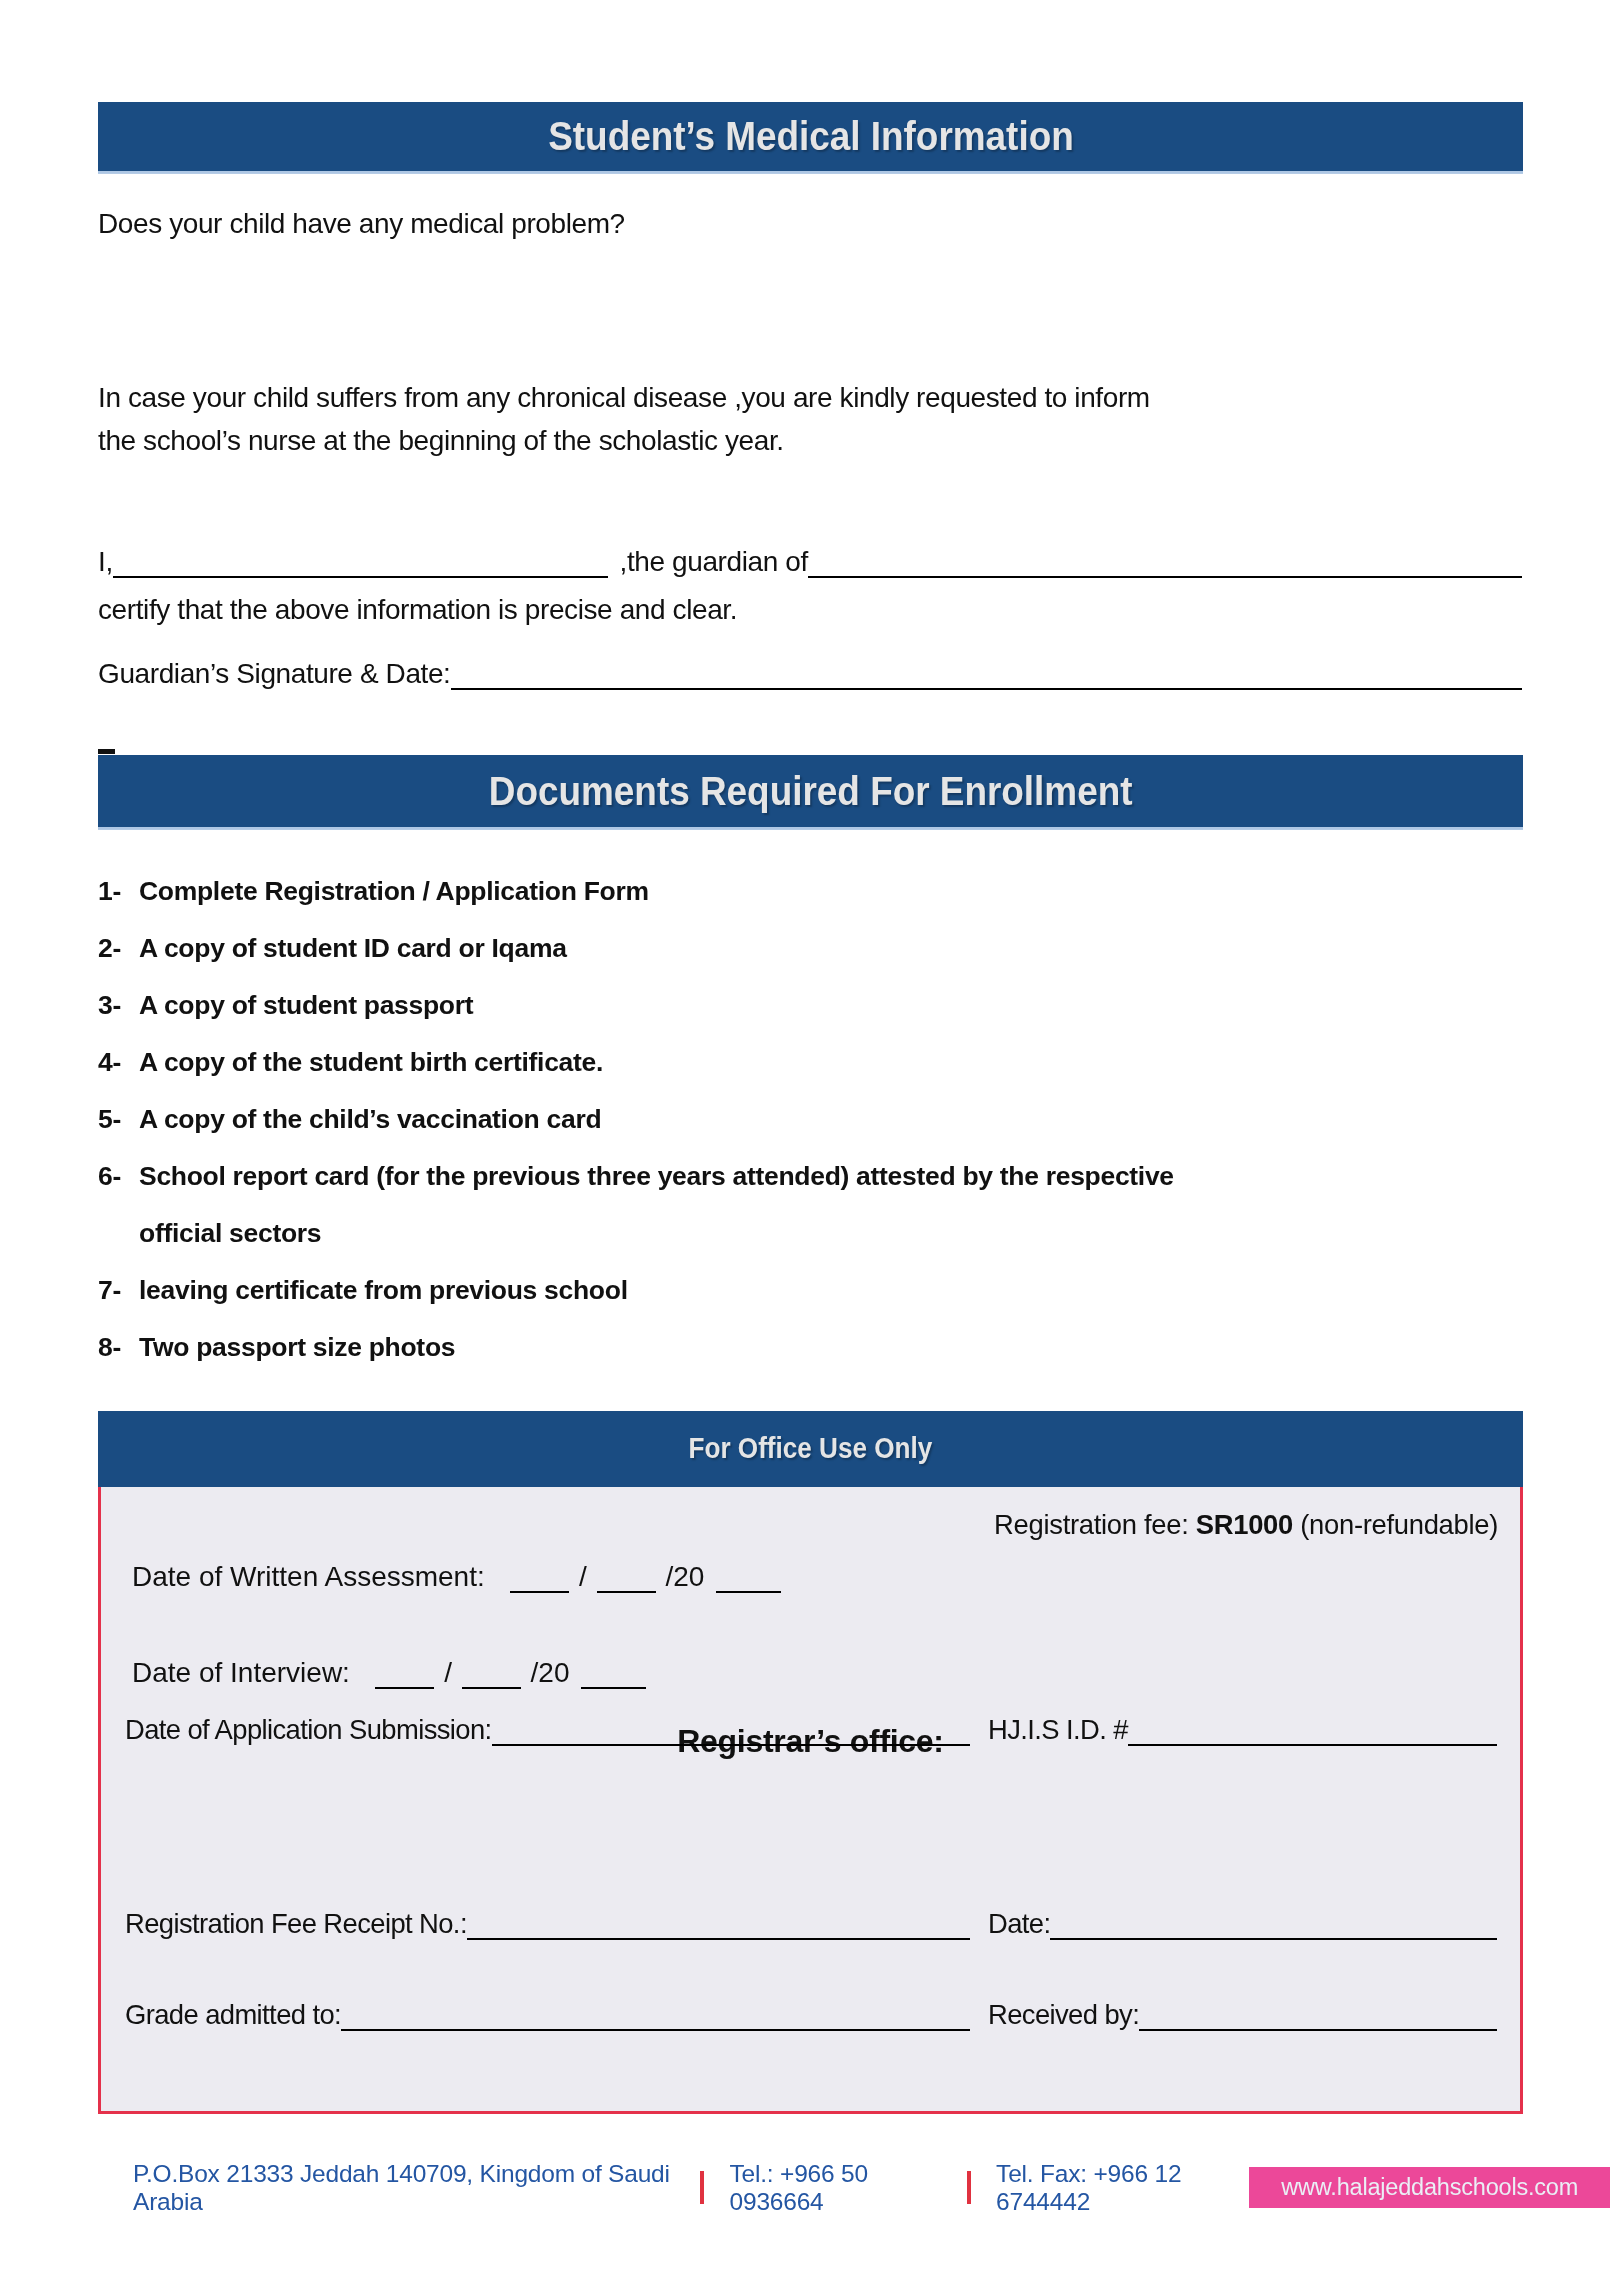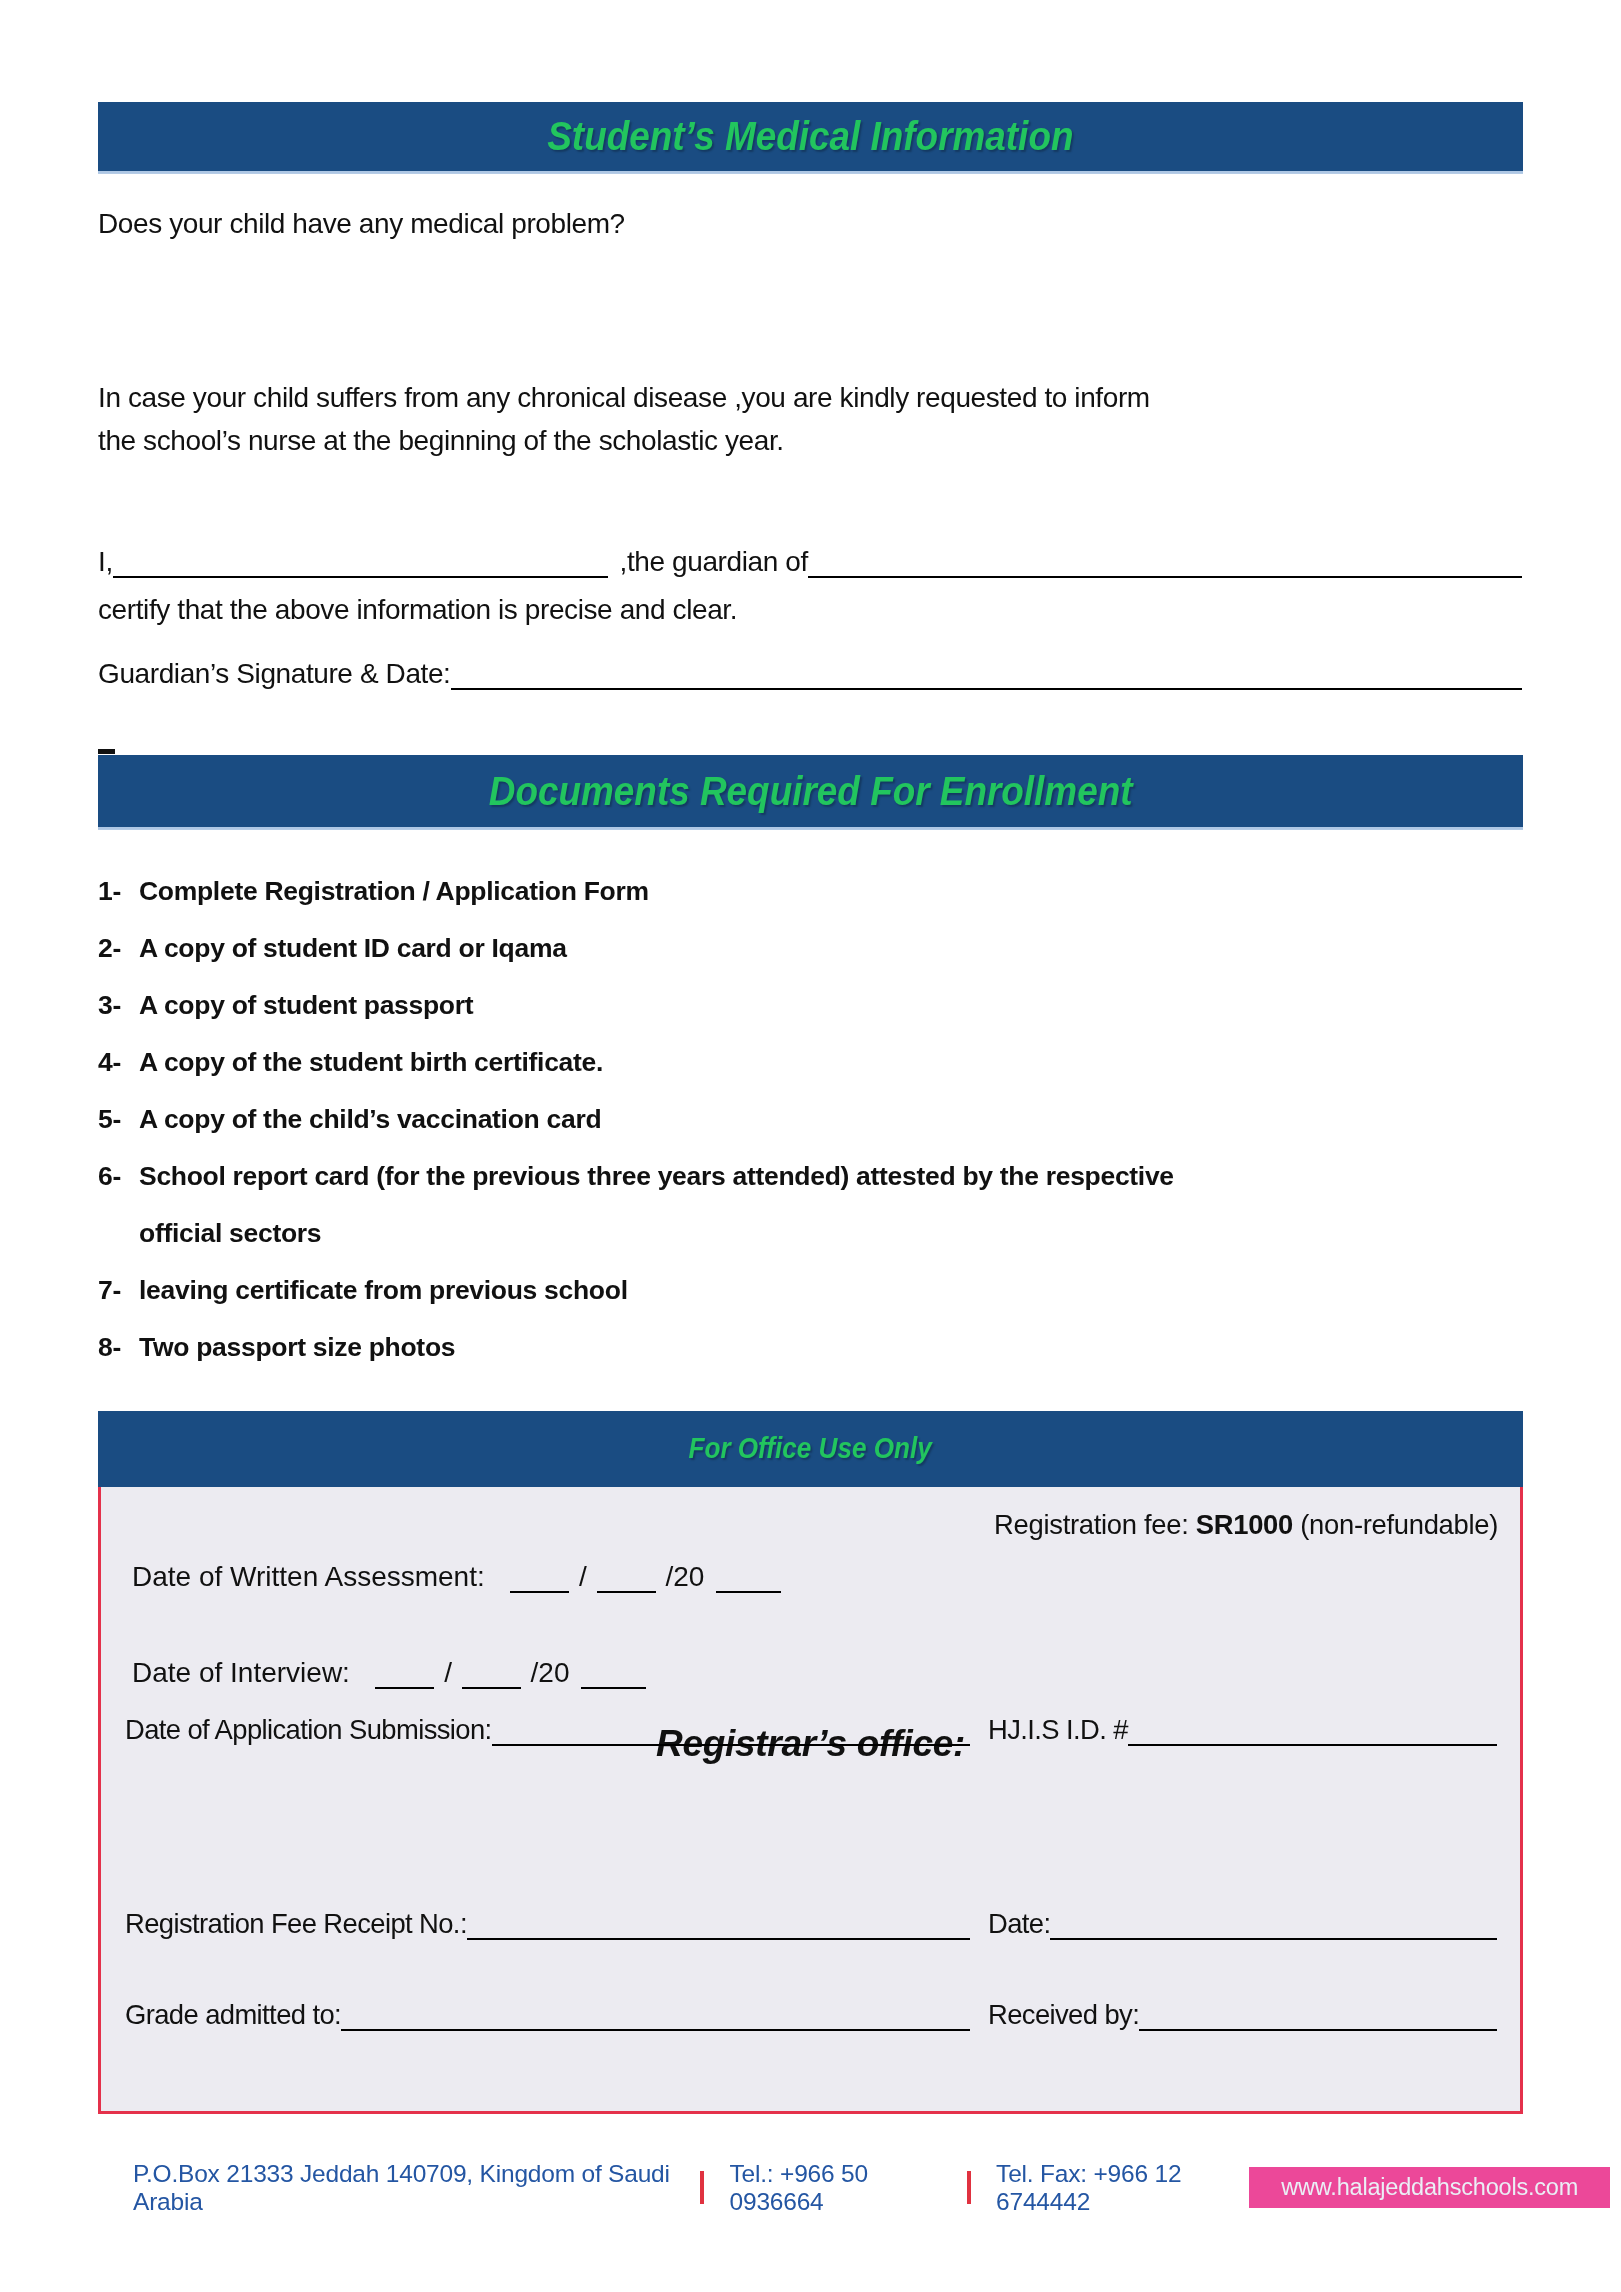--- a/index.html
+++ b/index.html
@@ -3,21 +3,21 @@
 <meta charset="utf-8">
 <style>
   html,body { margin:0; padding:0; background:#ffffff; }
   .page {
     position:relative; width:1621px; height:2293px; background:#ffffff;
     font-family:"Liberation Sans", sans-serif; color:#111; overflow:hidden;
   }
   
   .bar {
     position:absolute; left:98px; width:1425px; background:#1a4c82;
-    color:#22c55e; text-align:center; box-shadow:0 2.9px 0 #aec7e4;font-style:italic;
+    color:#e5e5e5; text-align:center; box-shadow:0 2.9px 0 #aec7e4;
   }
   .bar .bar-title {
     display:inline-block; font-weight:bold; transform:scaleX(0.9);
     transform-origin:center; text-shadow:2px 2px 2px rgba(0,0,0,0.25);
     white-space:nowrap;
   }
   #bar-medical   { top:102px;  height:69px; line-height:69px; font-size:41px; }
   #bar-documents { top:755px;  height:72px; line-height:72px; font-size:41px; }
   #bar-office    { top:1411px; height:97px; line-height:75px; font-size:29px; }
 
@@ -81,21 +81,21 @@
   }
   #wa-row  { top:1554px; }
   #int-row { top:1650px; }
   .date-row .dlabel { margin-right:15.7px; white-space:nowrap; }
   .dfill { width:59px; border-bottom:2px solid #000; height:4.9px; margin:0 9.8px; }
   .dfill-last { width:65px; margin-left:11.8px; }
   .dsep { white-space:pre; }
 
   #registrar-title {
     position:absolute; top:1723px; left:98px; width:1425px; text-align:center;
-    font-size:37px; font-weight:bold; letter-spacing:-0.3px;font-style:italic;
+    font-size:32px; font-weight:bold; letter-spacing:-0.3px;
   }
 
   .orow {
     position:absolute; left:125px; width:1372px; height:39px;
     display:flex; align-items:flex-end; font-size:27.4px; letter-spacing:-0.6px;
   }
   #row-application { top:1707px;text-align:center; }
   #row-receipt     { top:1901px; }
   #row-grade       { top:1992px; }
   .ocol-l { width:863px; display:flex; align-items:flex-end; }

